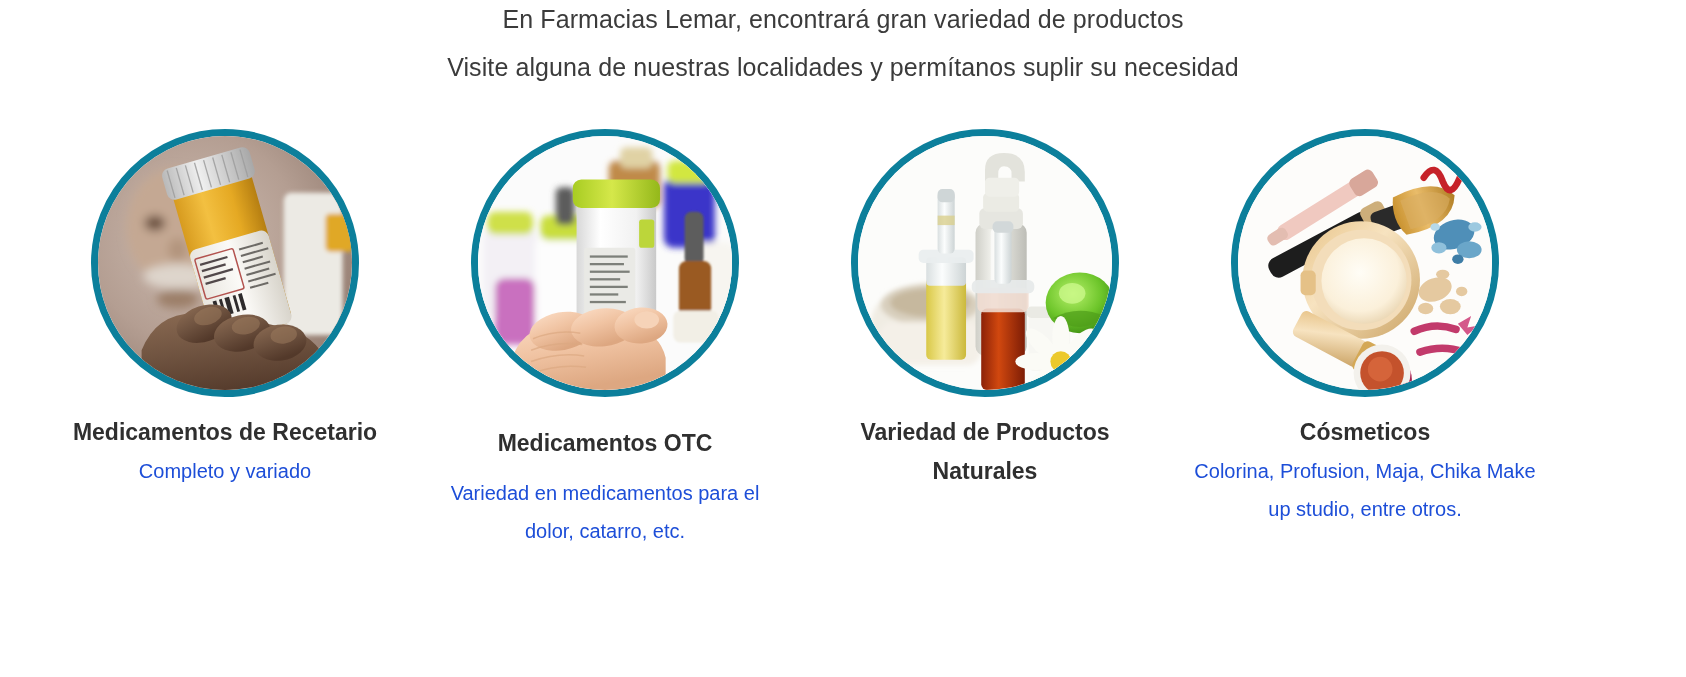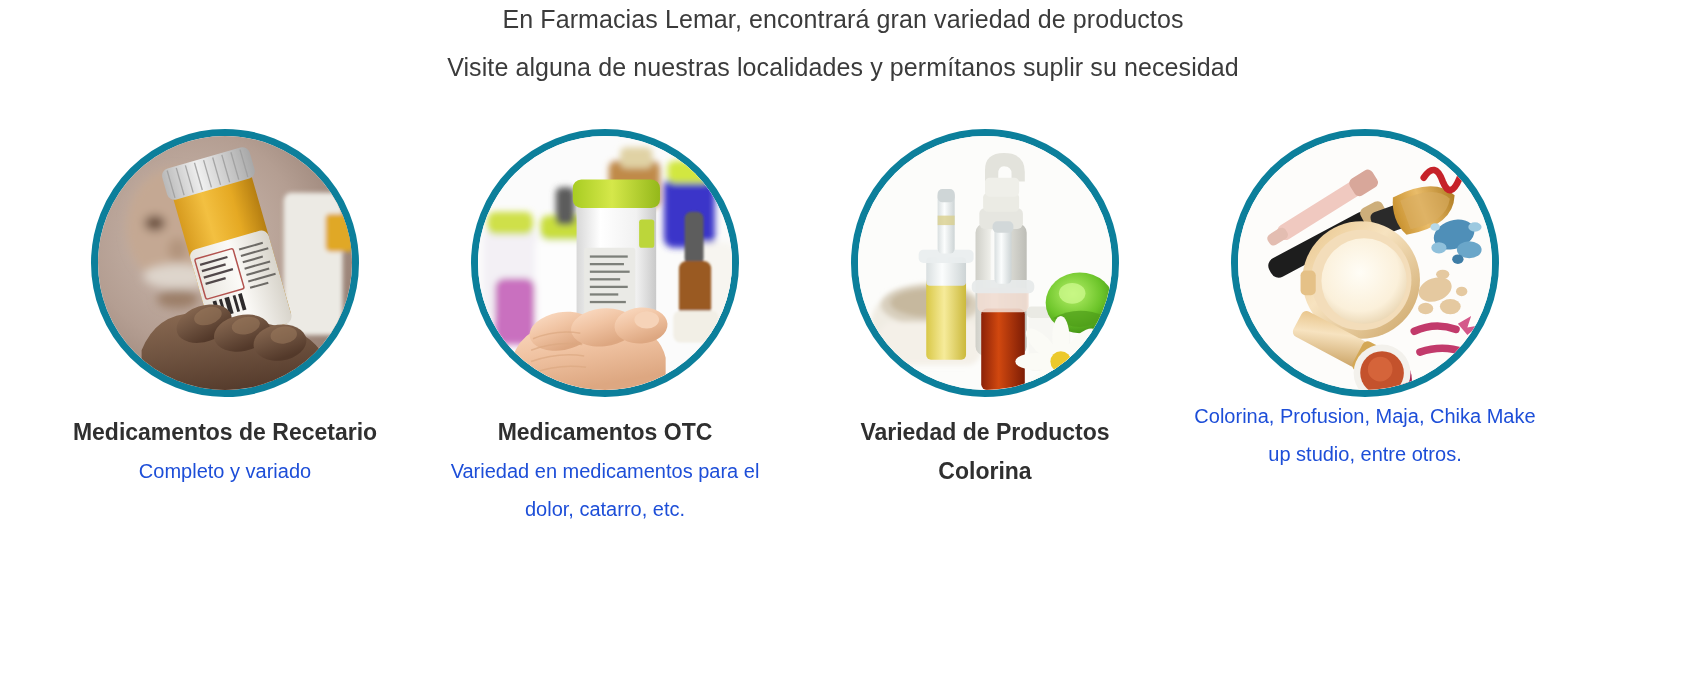--- a/index.html
+++ b/index.html
@@ -57,21 +57,21 @@
   }
   .card {
     width: 380px;
     display: flex;
     flex-direction: column;
     align-items: center;
     box-sizing: border-box;
     padding: 0 8px;
   }
   .card-1 { margin-left: 35px; }
-  .card-2 { margin-left: 0px; }
+  .card-2 { margin-left: 0px; gap: 11px; }
   .card-3 { margin-left: 0px; }
   .card-4 { margin-left: 0px; }
 
   .circle {
     width: 268px;
     height: 268px;
     border-radius: 50%;
     border: 7px solid #0c7f9b;
     box-sizing: border-box;
     overflow: hidden;
@@ -398,21 +398,21 @@
               <ellipse cx="20" cy="22" rx="9" ry="22" transform="rotate(-45 20 22)"></ellipse>
               <ellipse cx="0" cy="28" rx="9" ry="22"></ellipse>
               <ellipse cx="-20" cy="20" rx="9" ry="22" transform="rotate(45 -20 20)"></ellipse>
               <ellipse cx="-26" cy="0" rx="22" ry="9"></ellipse>
               <ellipse cx="-20" cy="-18" rx="9" ry="22" transform="rotate(-45 -20 -18)"></ellipse>
             </g>
             <circle cx="0" cy="0" r="11" fill="#ecc92c"></circle>
           </g>
         </svg>
       </div>
-      <p class="card-title">Variedad de Productos Colorina</p>
+      <p class="card-title">Variedad de Productos Naturales</p>
     </div>
 
     <div class="card card-4">
       <div class="circle">
         <svg viewBox="0 0 268 268" preserveAspectRatio="xMidYMid slice" aria-hidden="true">
           <defs>
             <linearGradient id="gold4" x1="0" y1="0" x2="1" y2="1">
               <stop offset="0%" stop-color="#e8c489"></stop>
               <stop offset="40%" stop-color="#f7e3c0"></stop>
               <stop offset="100%" stop-color="#cba364"></stop>
@@ -495,17 +495,18 @@
             <path d="M240 236 l14 -6 l-5 11 l12 -1 l-13 9 z"></path>
           </g>
 
           <g>
             <circle cx="152" cy="250" r="30" fill="#f3f1ec"></circle>
             <circle cx="152" cy="250" r="23" fill="#c4522c"></circle>
             <circle cx="150" cy="246" r="13" fill="#d9693f" opacity="0.8"></circle>
           </g>
         </svg>
       </div>
+      <p class="card-title">Cósmeticos</p>
       <p class="card-text">Colorina, Profusion, Maja, Chika Make up studio, entre otros.</p>
     </div>
 
   </div>
 </div>
 
 </body></html>

